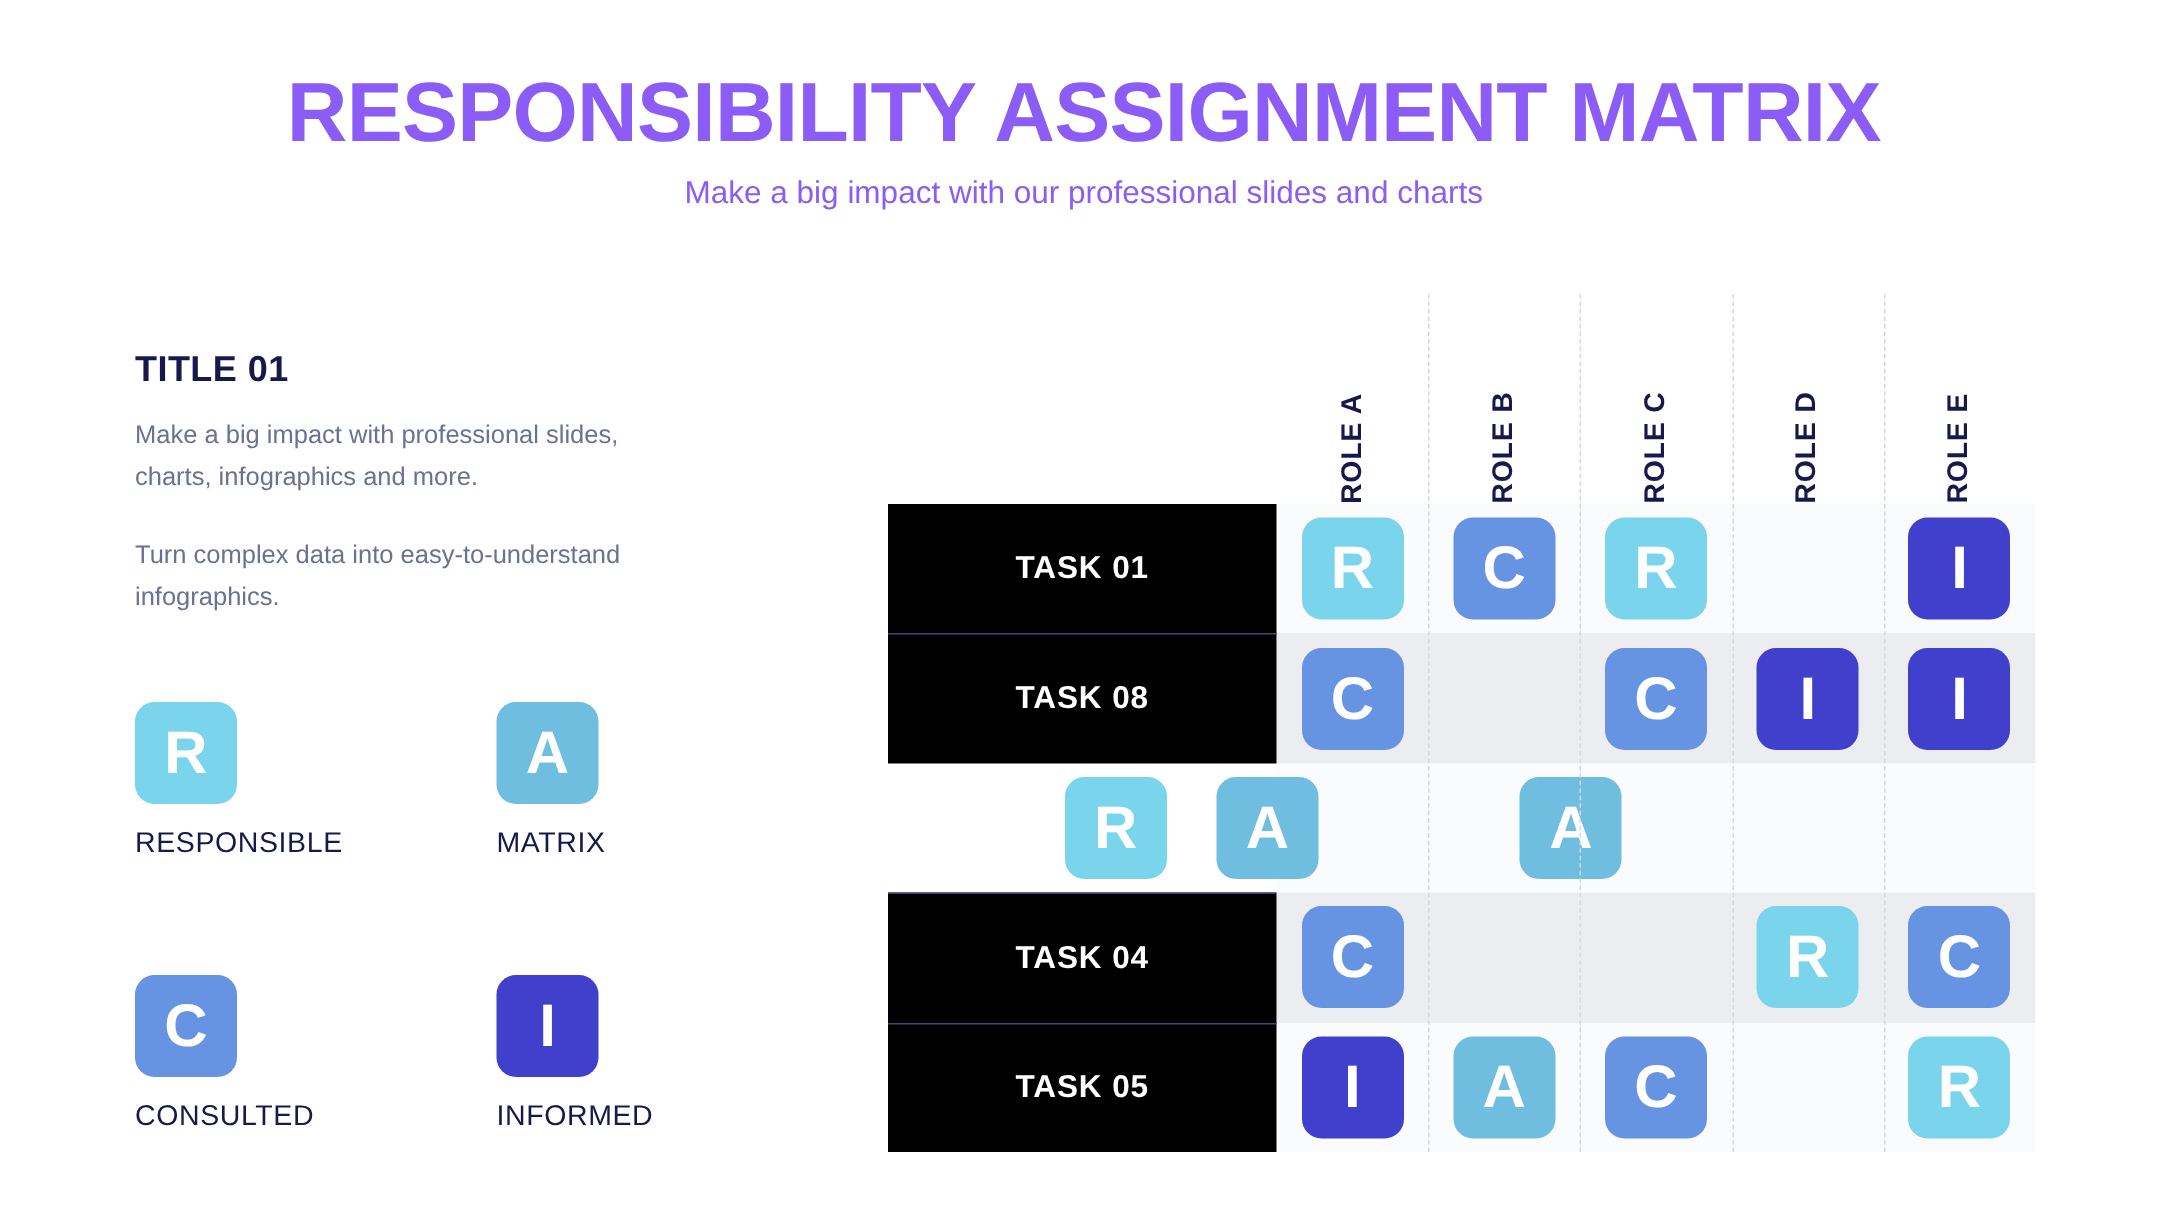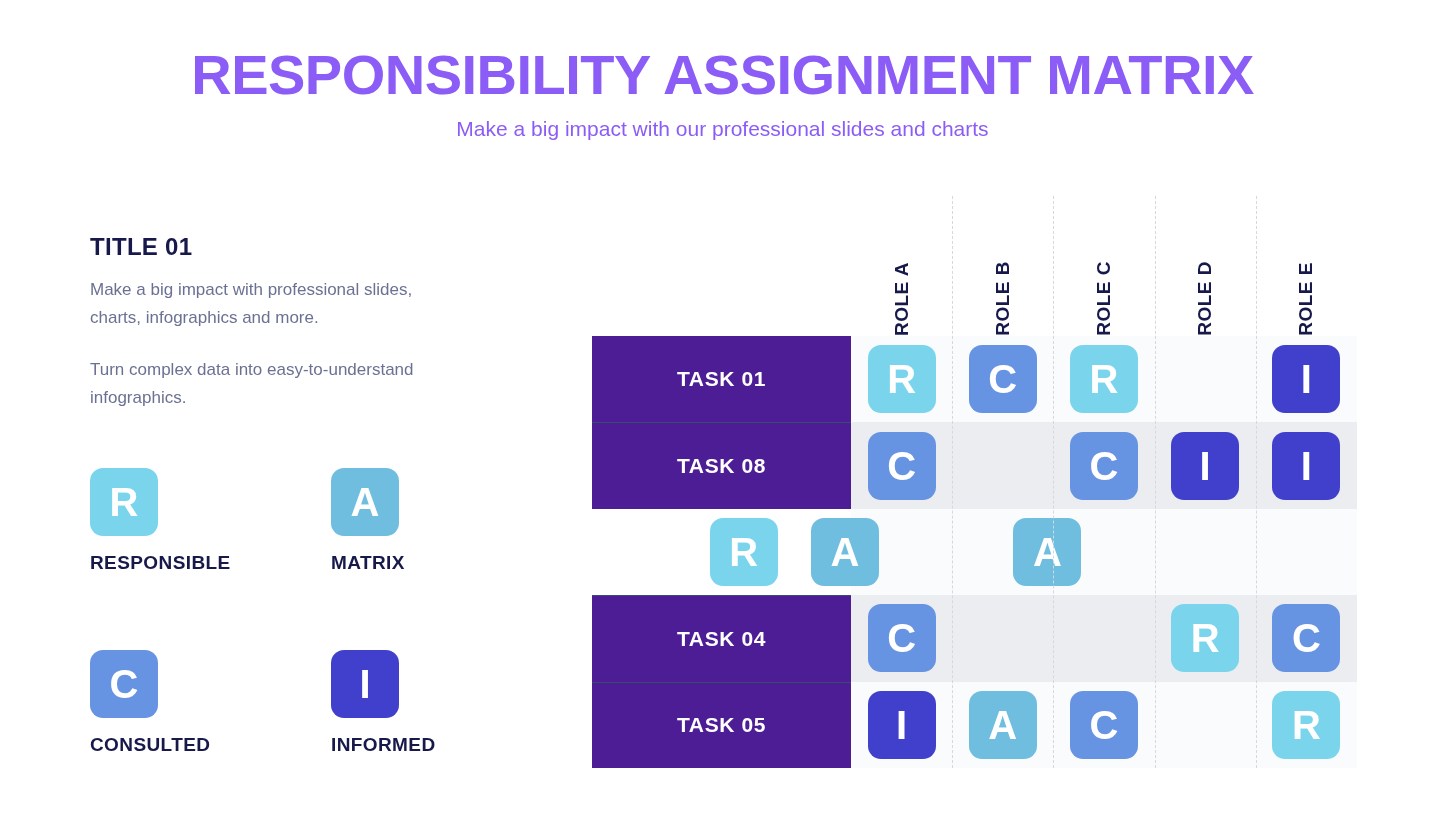--- a/index.html
+++ b/index.html
@@ -91,21 +91,21 @@
     align-items: center;
     justify-content: center;
     color: #ffffff;
     font-size: 40px;
     font-weight: 700;
     line-height: 1;
   }
   .legend-label {
     margin-top: 16px;
     font-size: 19px;
-    font-weight: 700;
+    font-weight: 400;
     letter-spacing: 0.4px;
     color: #17194a;
   }
 
   
   .matrix {
     position: absolute;
     left: 592px;
     top: 196px;
     width: 765px;
@@ -161,21 +161,21 @@
   }
   .row.odd .row-bg { background: #fafbfc; }
   .row.even .row-bg { background: #ecedf0; }
 
   .task-cell {
     position: relative;
     z-index: 2;
     width: 259px;
     flex: 0 0 259px;
     height: 86.4px;
-    background: #4c1d95;
+    background: #000000;
     border-top: 1px solid #3c4a73;
     box-sizing: border-box;
     display: flex;
     align-items: center;
     justify-content: center;
   }
   .row:first-child .task-cell { border-top: none; }
   .task-label {
     color: #ffffff;
     font-size: 21px;

